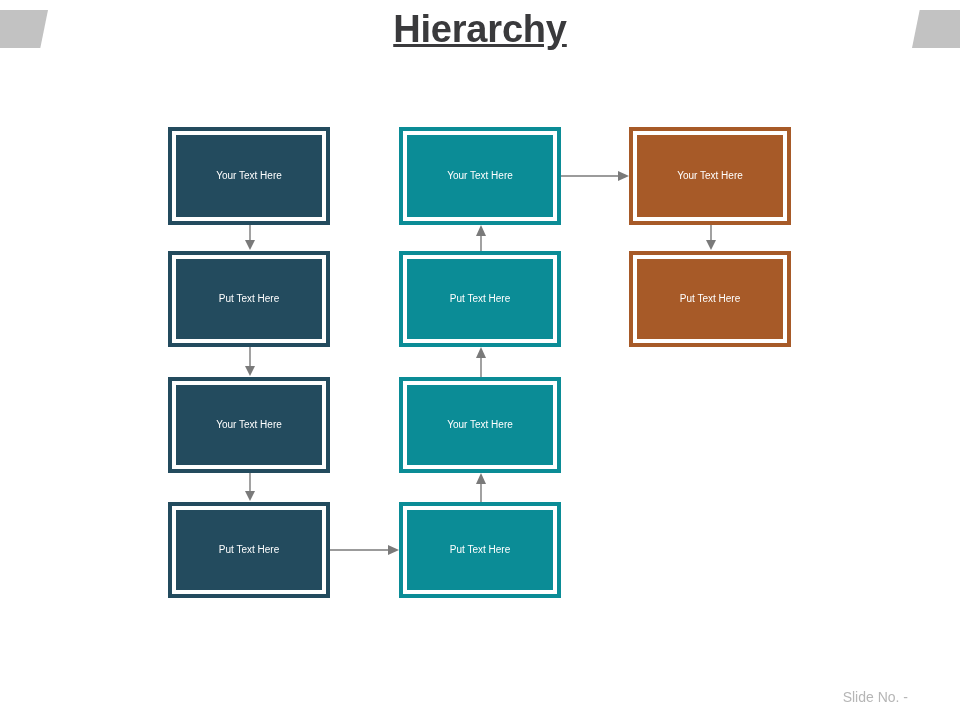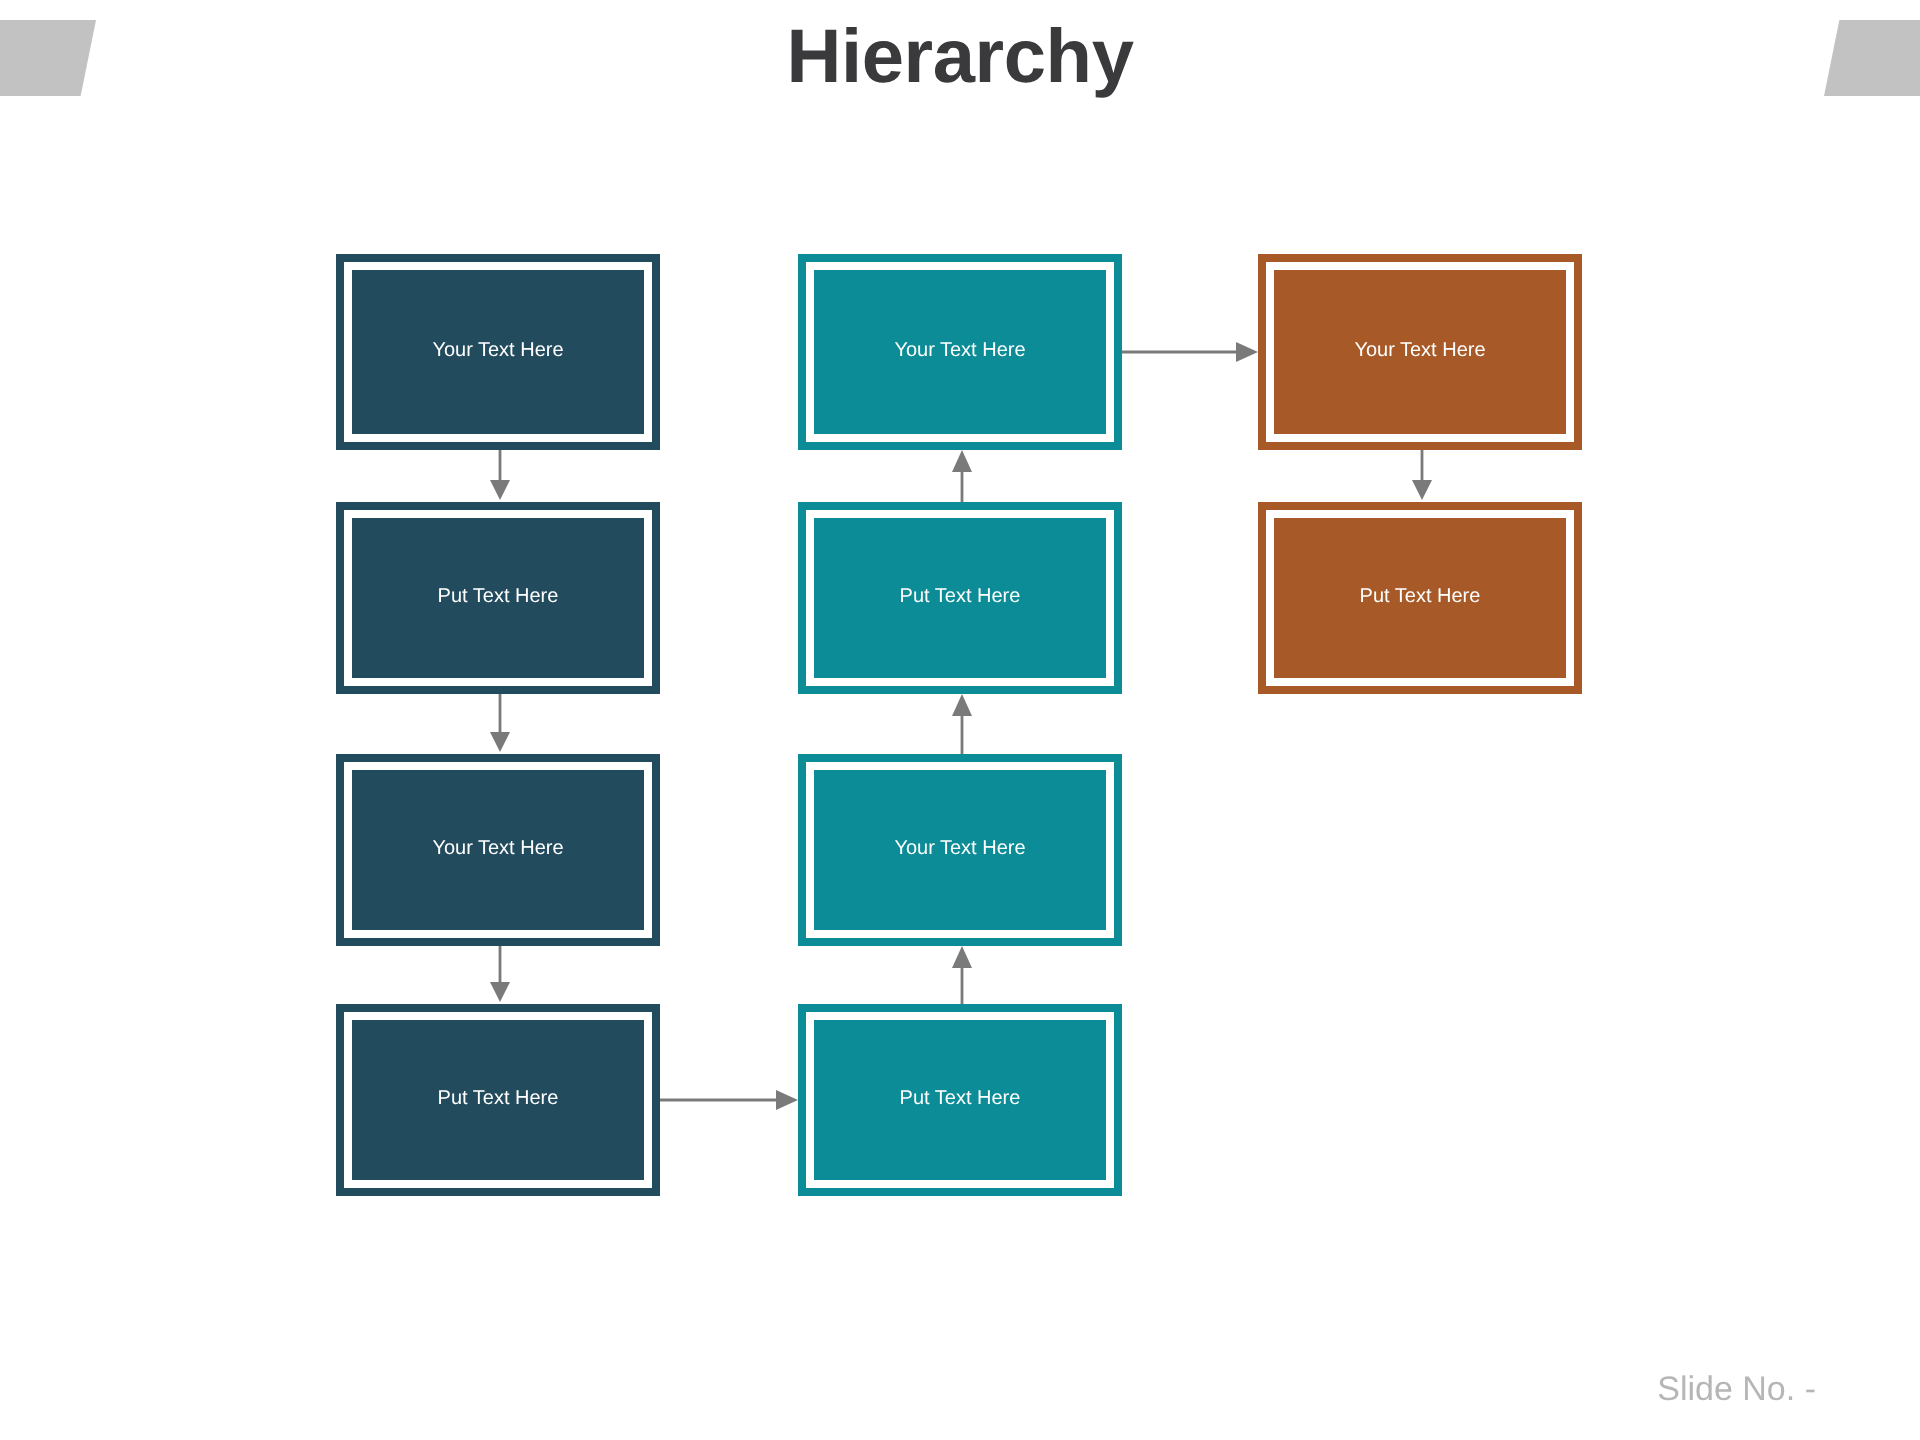--- a/index.html
+++ b/index.html
@@ -30,20 +30,21 @@
   .slide-title {
     position: absolute;
     top: 8px;
     left: 0;
     width: 960px;
     text-align: center;
     font-size: 38px;
     font-weight: bold;
     color: #3a3a3c;
     letter-spacing: -0.2px;
+    text-decoration: underline;
   }
 
   
   .diagram {
     position: absolute;
     left: 0;
     top: 0;
     width: 960px;
     height: 720px;
   }
@@ -82,21 +83,21 @@
 
   
   .connector { position: absolute; }
   .connector svg { display: block; overflow: visible; }
 
   
   .slide-footer {
     position: absolute;
     right: 52px;
     bottom: 15px;
-    font-size: 17px;
+    font-size: 14px;
     color: #b6b6b6;
   }
 </style>
 </head>
 <body>
 
 <div class="corner-wedge left"></div>
 <div class="corner-wedge right"></div>
 
 <div class="slide-title">Hierarchy</div>

